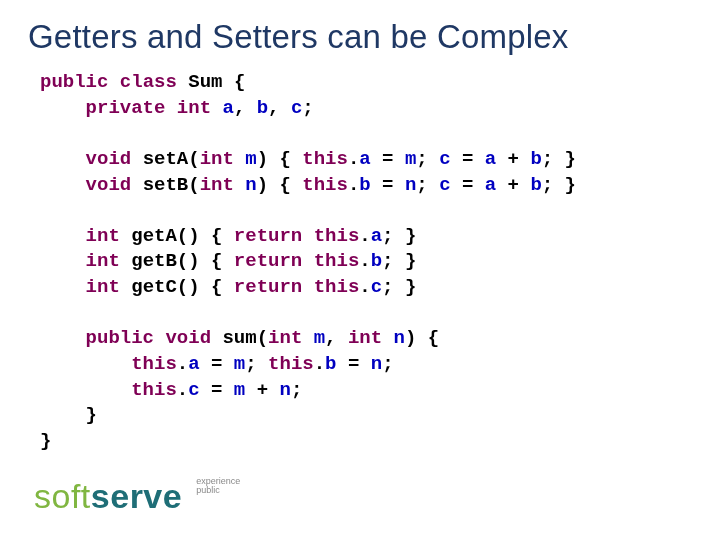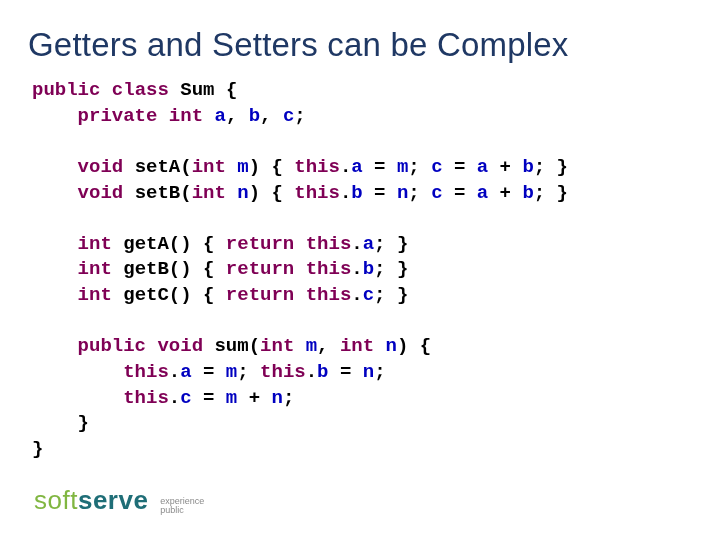--- a/index.html
+++ b/index.html
@@ -9,64 +9,64 @@
     height: 540px;
     background: #ffffff;
     font-family: "Segoe UI", Tahoma, Geneva, sans-serif;
     overflow: hidden;
   }
   .slide {
     width: 720px;
     height: 540px;
     position: relative;
     box-sizing: border-box;
-    padding: 26px 28px 0 28px;
+    padding: 18px 28px 0 28px;
   }
   .title {
     color: #1f3864;
     font-size: 33px;
     font-weight: 400;
     letter-spacing: 0.2px;
     margin: 0 0 14px 0;
     font-family: "Segoe UI Light", "Segoe UI", Tahoma, sans-serif;
   }
   pre.code {
-    margin: 4px;
+    margin: 12px;
     font-family: Consolas, "Courier New", monospace;
     font-size: 19px;
     line-height: 1.35;
     white-space: pre;
     color: #000;
     font-weight: bold;
   }
   .kw   { color: #7f0055; font-weight: bold; }   
   .id   { color: #000000; font-weight: bold; }
   .fld  { color: #0000c0; font-weight: bold; }   
   .pn   { color: #000000; font-weight: bold; }   
 
   .logo {
     position: absolute;
     left: 34px;
     bottom: 24px;
     font-family: "Segoe UI", Tahoma, sans-serif;
   }
   .logo-main {
-    font-size: 26px;
+    font-size: 34px;
     letter-spacing: 0.5px;
   }
   .logo-soft { color: #80b641; font-weight: 400; }
   .logo-serve { color: #1f6e77; font-weight: 700; }
   .logo-tag {
     display: inline-block;
     color: #8a8a8a;
     font-size: 9px;
     line-height: 1.05;
     vertical-align: top;
     margin-left: 4px;
-    margin-top: 12px;
+    margin-top: 0;
   }
 </style>
 </head>
 <body>
 
 <div class="slide">
 
   <h1 class="title">Getters and Setters can be Complex</h1>
 
   <pre class="code"><span class="kw">public</span> <span class="kw">class</span> <span class="id">Sum</span> <span class="pn">{</span>

